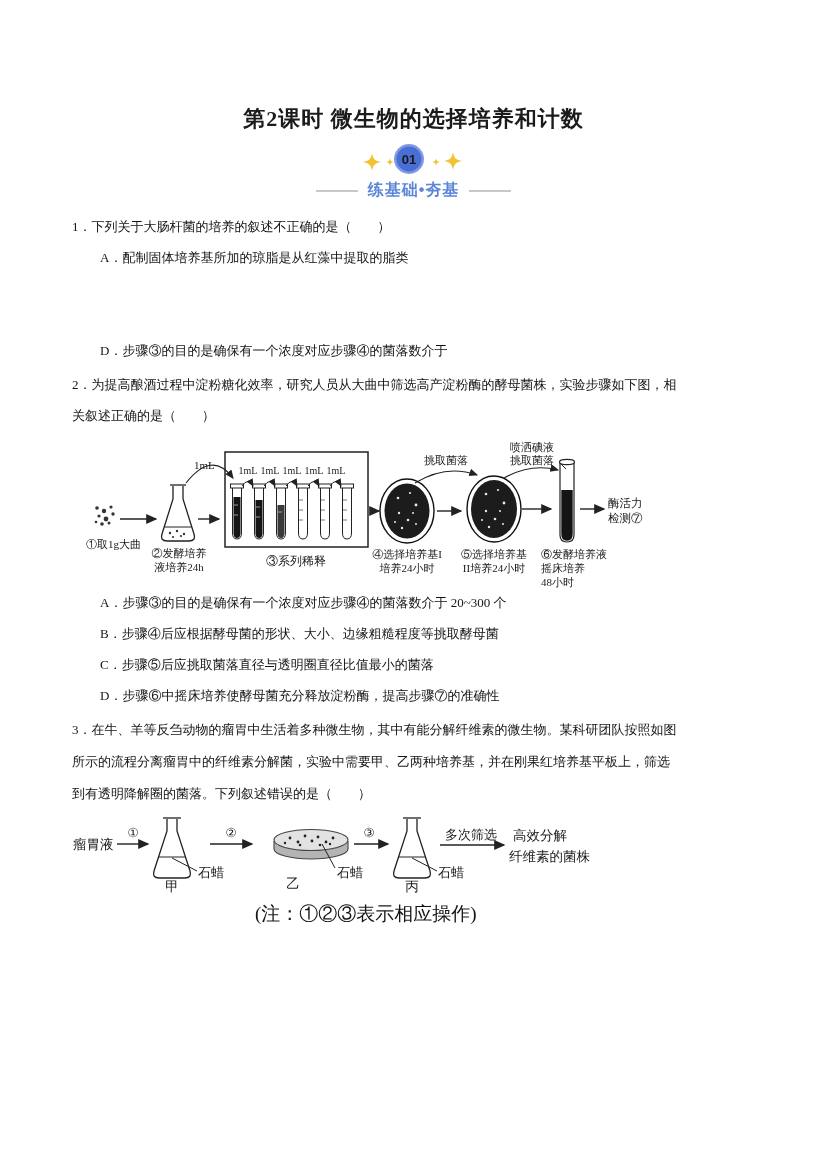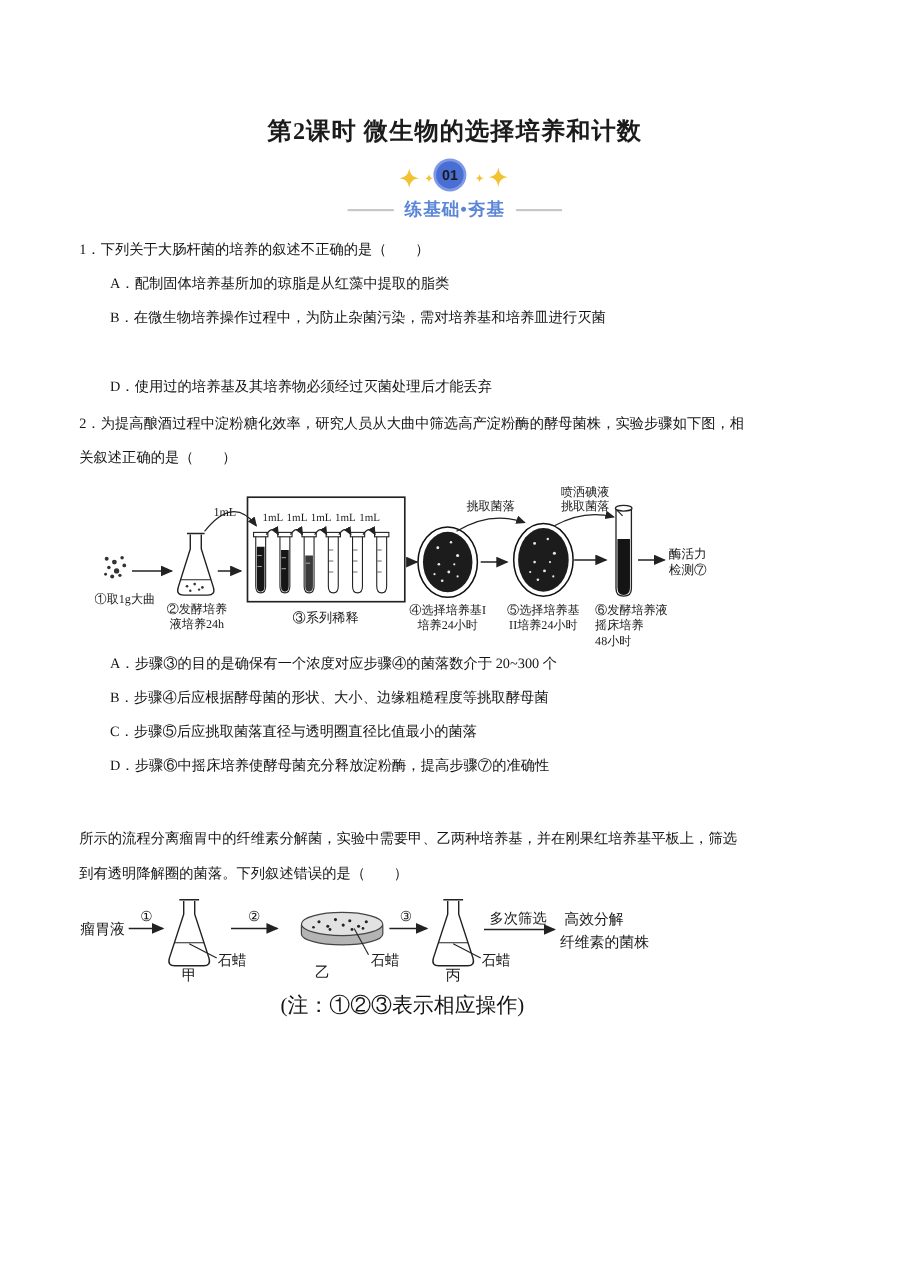--- a/index.html
+++ b/index.html
@@ -38,22 +38,21 @@
   </svg>
 
   <div class="subtitle-row">
     <span class="hline"></span>
     <span class="subtitle">练基础•夯基</span>
     <span class="hline"></span>
   </div>
 
   <div class="line" style="top:218px">1．下列关于大肠杆菌的培养的叙述不正确的是（　　）</div>
   <div class="line opt" style="top:249px">A．配制固体培养基所加的琼脂是从红藻中提取的脂类</div>
-  <div class="line opt" style="top:280px">B．在微生物培养操作过程中，为防止杂菌污染，需对培养基和培养皿进行灭菌</div>
-  <div class="line opt" style="top:342px">D．使用过的培养基及其培养物必须经过灭菌处理后才能丢弃</div>
+  <div class="line opt" style="top:342px">D．步骤③的目的是确保有一个浓度对应步骤④的菌落数介于</div>
 
   <div class="line" style="top:376px">2．为提高酿酒过程中淀粉糖化效率，研究人员从大曲中筛选高产淀粉酶的酵母菌株，实验步骤如下图，相</div>
   <div class="line" style="top:407px">关叙述正确的是（　　）</div>
 
   <svg class="diagram" style="top:438px;left:85px;" width="680" height="155" viewBox="85 438 680 155">
     <defs>
       <marker id="ah" markerWidth="9" markerHeight="8" refX="7" refY="3.5" orient="auto">
         <path d="M0,0 L8,3.5 L0,7 Z" fill="#222"></path>
       </marker>
     </defs>
@@ -209,20 +208,21 @@
     <line x1="580" y1="509" x2="604" y2="509" stroke="#222" stroke-width="1.4" marker-end="url(#ah)"></line>
     <text x="608" y="507" font-size="11.5">酶活力</text>
     <text x="608" y="522" font-size="11.5">检测⑦</text>
   </svg>
 
   <div class="line opt" style="top:594px">A．步骤③的目的是确保有一个浓度对应步骤④的菌落数介于 20~300 个</div>
   <div class="line opt" style="top:625px">B．步骤④后应根据酵母菌的形状、大小、边缘粗糙程度等挑取酵母菌</div>
   <div class="line opt" style="top:656px">C．步骤⑤后应挑取菌落直径与透明圈直径比值最小的菌落</div>
   <div class="line opt" style="top:687px">D．步骤⑥中摇床培养使酵母菌充分释放淀粉酶，提高步骤⑦的准确性</div>
 
+  <div class="line" style="top:721px">3．在牛、羊等反刍动物的瘤胃中生活着多种微生物，其中有能分解纤维素的微生物。某科研团队按照如图</div>
   <div class="line" style="top:753px">所示的流程分离瘤胃中的纤维素分解菌，实验中需要甲、乙两种培养基，并在刚果红培养基平板上，筛选</div>
   <div class="line" style="top:785px">到有透明降解圈的菌落。下列叙述错误的是（　　）</div>
 
   <svg class="diagram" style="top:812px;left:70px;" width="570" height="90" viewBox="70 812 570 90">
     <defs>
       <marker id="ah2" markerWidth="9" markerHeight="8" refX="7" refY="3.5" orient="auto">
         <path d="M0,0 L8,3.5 L0,7 Z" fill="#222"></path>
       </marker>
     </defs>
 

